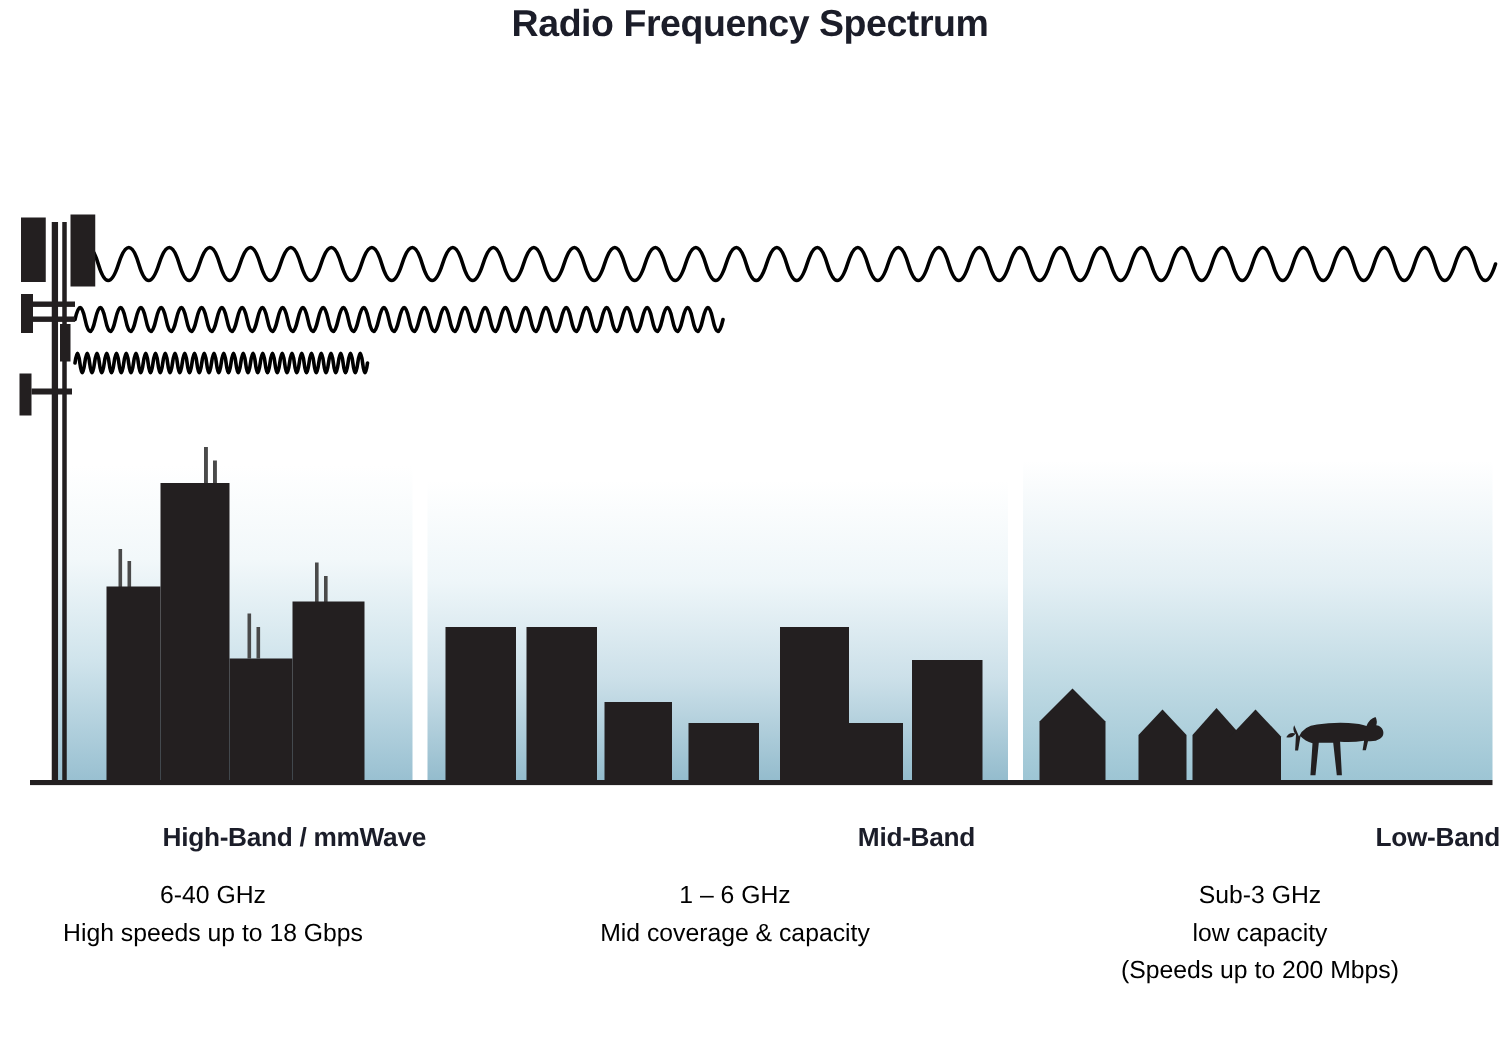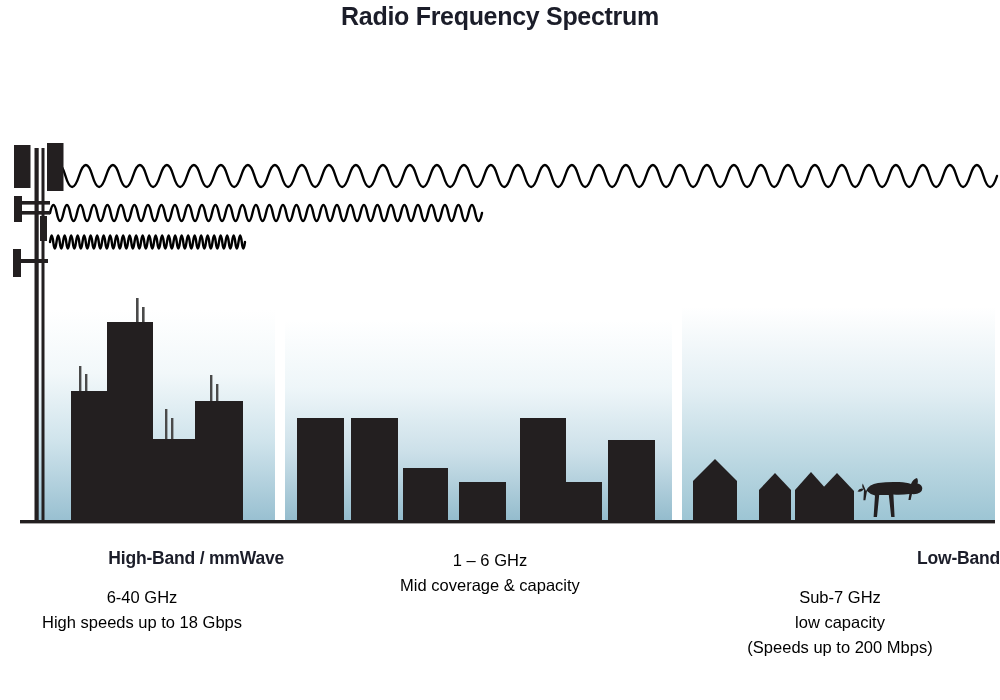--- a/index.html
+++ b/index.html
@@ -225,24 +225,25 @@
     </svg>
   </div>
 
   <div class="band-caption" id="cap-high">
     <div class="band-title">High-Band / mmWave</div>
     <div class="band-line">6-40 GHz</div>
     <div class="band-line">High speeds up to 18 Gbps</div>
   </div>
 
   <div class="band-caption" id="cap-mid">
+    <div class="band-title">Mid-Band</div>
     <div class="band-line">1 – 6 GHz</div>
     <div class="band-line">Mid coverage &amp; capacity</div>
   </div>
 
   <div class="band-caption" id="cap-low">
     <div class="band-title">Low-Band</div>
-    <div class="band-line">Sub-7 GHz</div>
+    <div class="band-line">Sub-3 GHz</div>
     <div class="band-line">low capacity</div>
     <div class="band-line">(Speeds up to 200 Mbps)</div>
   </div>
 
 </div>
 
 </body></html>

